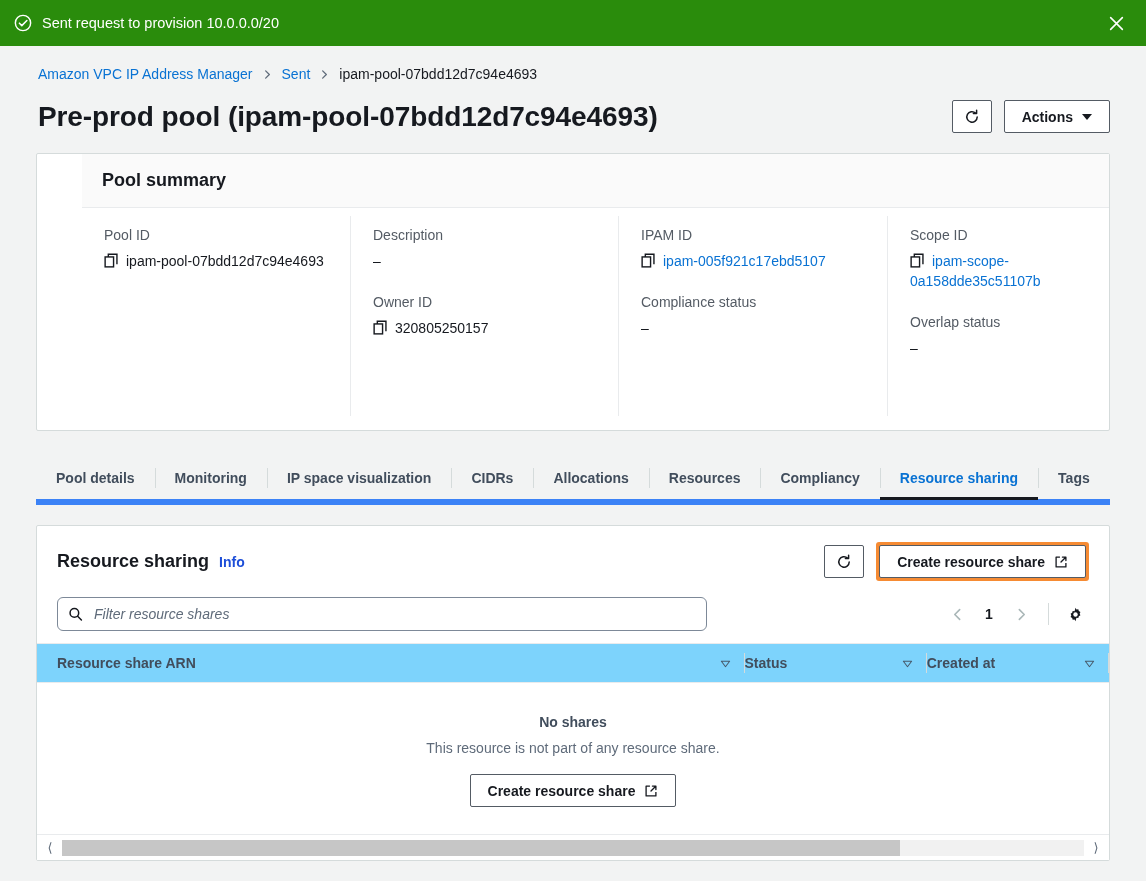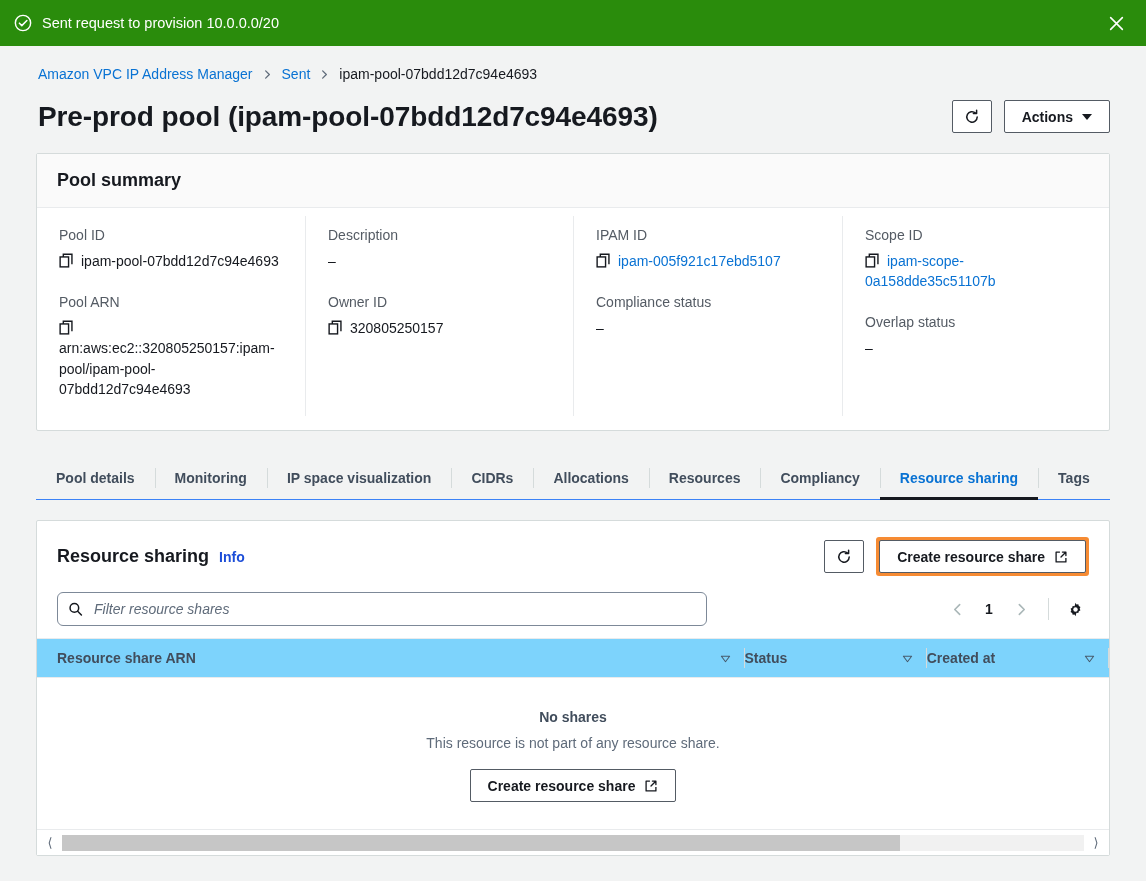--- a/index.html
+++ b/index.html
@@ -72,20 +72,21 @@
   }
   .btn.icon-only { width:40px; padding:0; }
   .btn svg { display:block; }
   .caret { width:0;height:0;border-left:5px solid transparent;border-right:5px solid transparent;border-top:6px solid #16191f; }
 
   
   .card {
     background:#ffffff;
     border:1px solid #d5dbdb;
     border-radius:2px;
+    padding-left:45px;
   }
   .card-header {
     background:#fafafa;
     border-bottom:1px solid #e9ebed;
     padding: 16px 20px;
   }
   .card-header h2 {
     margin:0; font-size:18px; font-weight:700; color:#16191f;
   }
 
@@ -114,21 +115,21 @@
   .copy-ico {
     display:inline-block; vertical-align:-2px;
     margin-right:7px; cursor:pointer;
   }
   .copy-ico svg { display:block; width:15px; height:15px; }
   .dash { color:#16191f; }
 
   
   .tabs {
     display:flex; align-items:stretch;
-    border-bottom:1px solid #3b82f6;
+    border-bottom:6px solid #3b82f6;
     margin-top: 26px;
   }
   .tab {
     position:relative;
     display:flex; align-items:center;
     padding: 13px 20px 13px 20px;
     font-size:14px; font-weight:700; color:#414d5c;
     cursor:pointer; white-space:nowrap;
   }
   .tab + .tab::before {
@@ -325,31 +326,20 @@
       <div class="summary-col">
         <div class="field">
           <div class="field-label">Pool ID</div>
           <div class="field-value">
             <span class="copy-ico">
               <svg viewBox="0 0 16 16" fill="none">
                 <rect x="1.2" y="4.2" width="9" height="10.6" stroke="#16191f" stroke-width="1.5"></rect>
                 <path d="M4.6 4.2V1.4h9.2V12" stroke="#16191f" stroke-width="1.5"></path>
               </svg>
             </span><span>ipam-pool-07bdd12d7c94e4693</span>
-          </div>
-        </div>
-        <div class="field">
-          <div class="field-label">Pool ARN</div>
-          <div class="field-value">
-            <span class="copy-ico">
-              <svg viewBox="0 0 16 16" fill="none">
-                <rect x="1.2" y="4.2" width="9" height="10.6" stroke="#16191f" stroke-width="1.5"></rect>
-                <path d="M4.6 4.2V1.4h9.2V12" stroke="#16191f" stroke-width="1.5"></path>
-              </svg>
-            </span><span>arn:aws:ec2::320805250157:ipam-pool/ipam-pool-07bdd12d7c94e4693</span>
           </div>
         </div>
       </div>
 
       <div class="summary-col">
         <div class="field">
           <div class="field-label">Description</div>
           <div class="field-value dash">–</div>
         </div>
         <div class="field">

